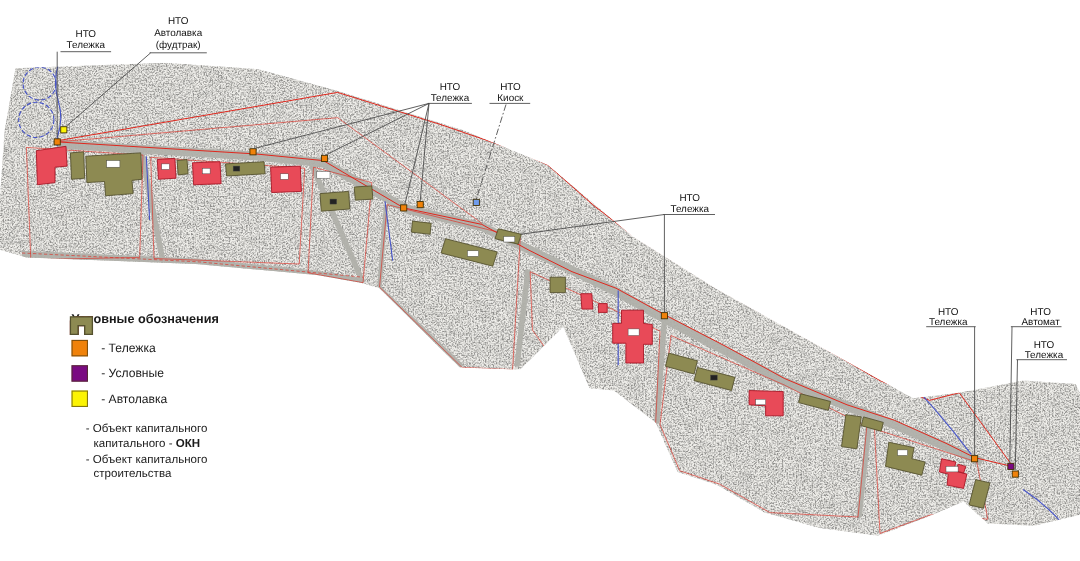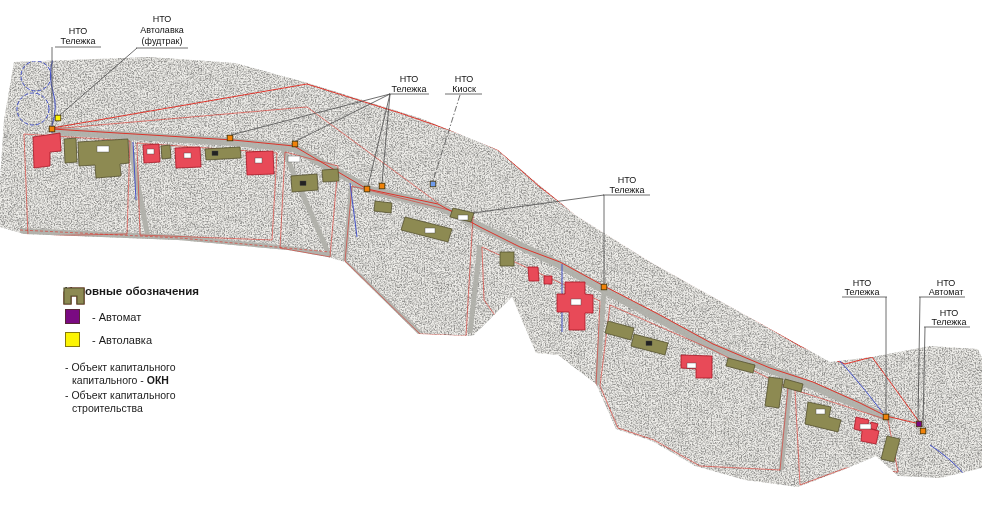--- a/index.html
+++ b/index.html
@@ -12,21 +12,21 @@
   .uline{stroke:#4a4a4a;stroke-width:0.8;}
   .redline{fill:none;stroke-width:0.9;}
   .redline-thin{fill:none;stroke-width:0.55;}
   .blueline{fill:none;stroke-width:1;}
   .legend{position:absolute;left:65px;top:285px;width:230px;color:#1a1a1a;}
   .legend-title{font-size:11.5px;font-weight:bold;margin:0 0 12px 0;}
   .lrow{display:flex;align-items:center;margin:0 0 8px 0;height:15px;}
   .swatch{width:15px;height:15px;border:1px solid rgba(70,55,15,.65);box-sizing:border-box;
           margin-right:12px;flex:0 0 auto;}
   .lrow-label{font-size:11px;}
-  .brow{display:flex;align-items:center;margin:14px 0 2px 0;}
+  .brow{display:flex;align-items:center;margin:14px 0 2px 13px;}
   .brow.second{margin-top:3px;}
   .bicon{width:22px;height:18px;margin:2px 10px 0 -2px;flex:0 0 auto;}
   .blabel{font-size:10.5px;line-height:12.5px;}
   .blabel .l2{padding-left:7px;}
   .blabel b{font-weight:bold;}
 </style>
 </head>
 <body>
 
 <div class="stage">
@@ -207,22 +207,26 @@
       <text class="co" x="949" y="316">НТО</text>
       <text class="co" x="949" y="325">Тележка</text>
     </g>
   </g>
 </svg>
 
 <div class="legend">
   <div class="legend-title">Условные обозначения</div>
 
   <div class="lrow">
+    <span class="swatch" style="background-color: rgb(240, 130, 10);"></span>
+    <span class="lrow-label">- Тележка</span>
+  </div>
+  <div class="lrow">
     <span class="swatch" style="background-color: rgb(122, 10, 130);"></span>
-    <span class="lrow-label">- Автомат</span>
+    <span class="lrow-label">- Условные</span>
   </div>
   <div class="lrow">
     <span class="swatch" style="background-color: rgb(252, 244, 3);"></span>
     <span class="lrow-label">- Автолавка</span>
   </div>
 
   <div class="brow">
     <svg class="bicon" viewBox="0 0 22 18" fill="#E84A58" stroke="#8B1A1A">
       <polygon points="1,5 6,5 6,1 21,1 21,17 14,17 14,9 8,9 8,17 1,17" stroke-width="1.2"></polygon>
     </svg>

